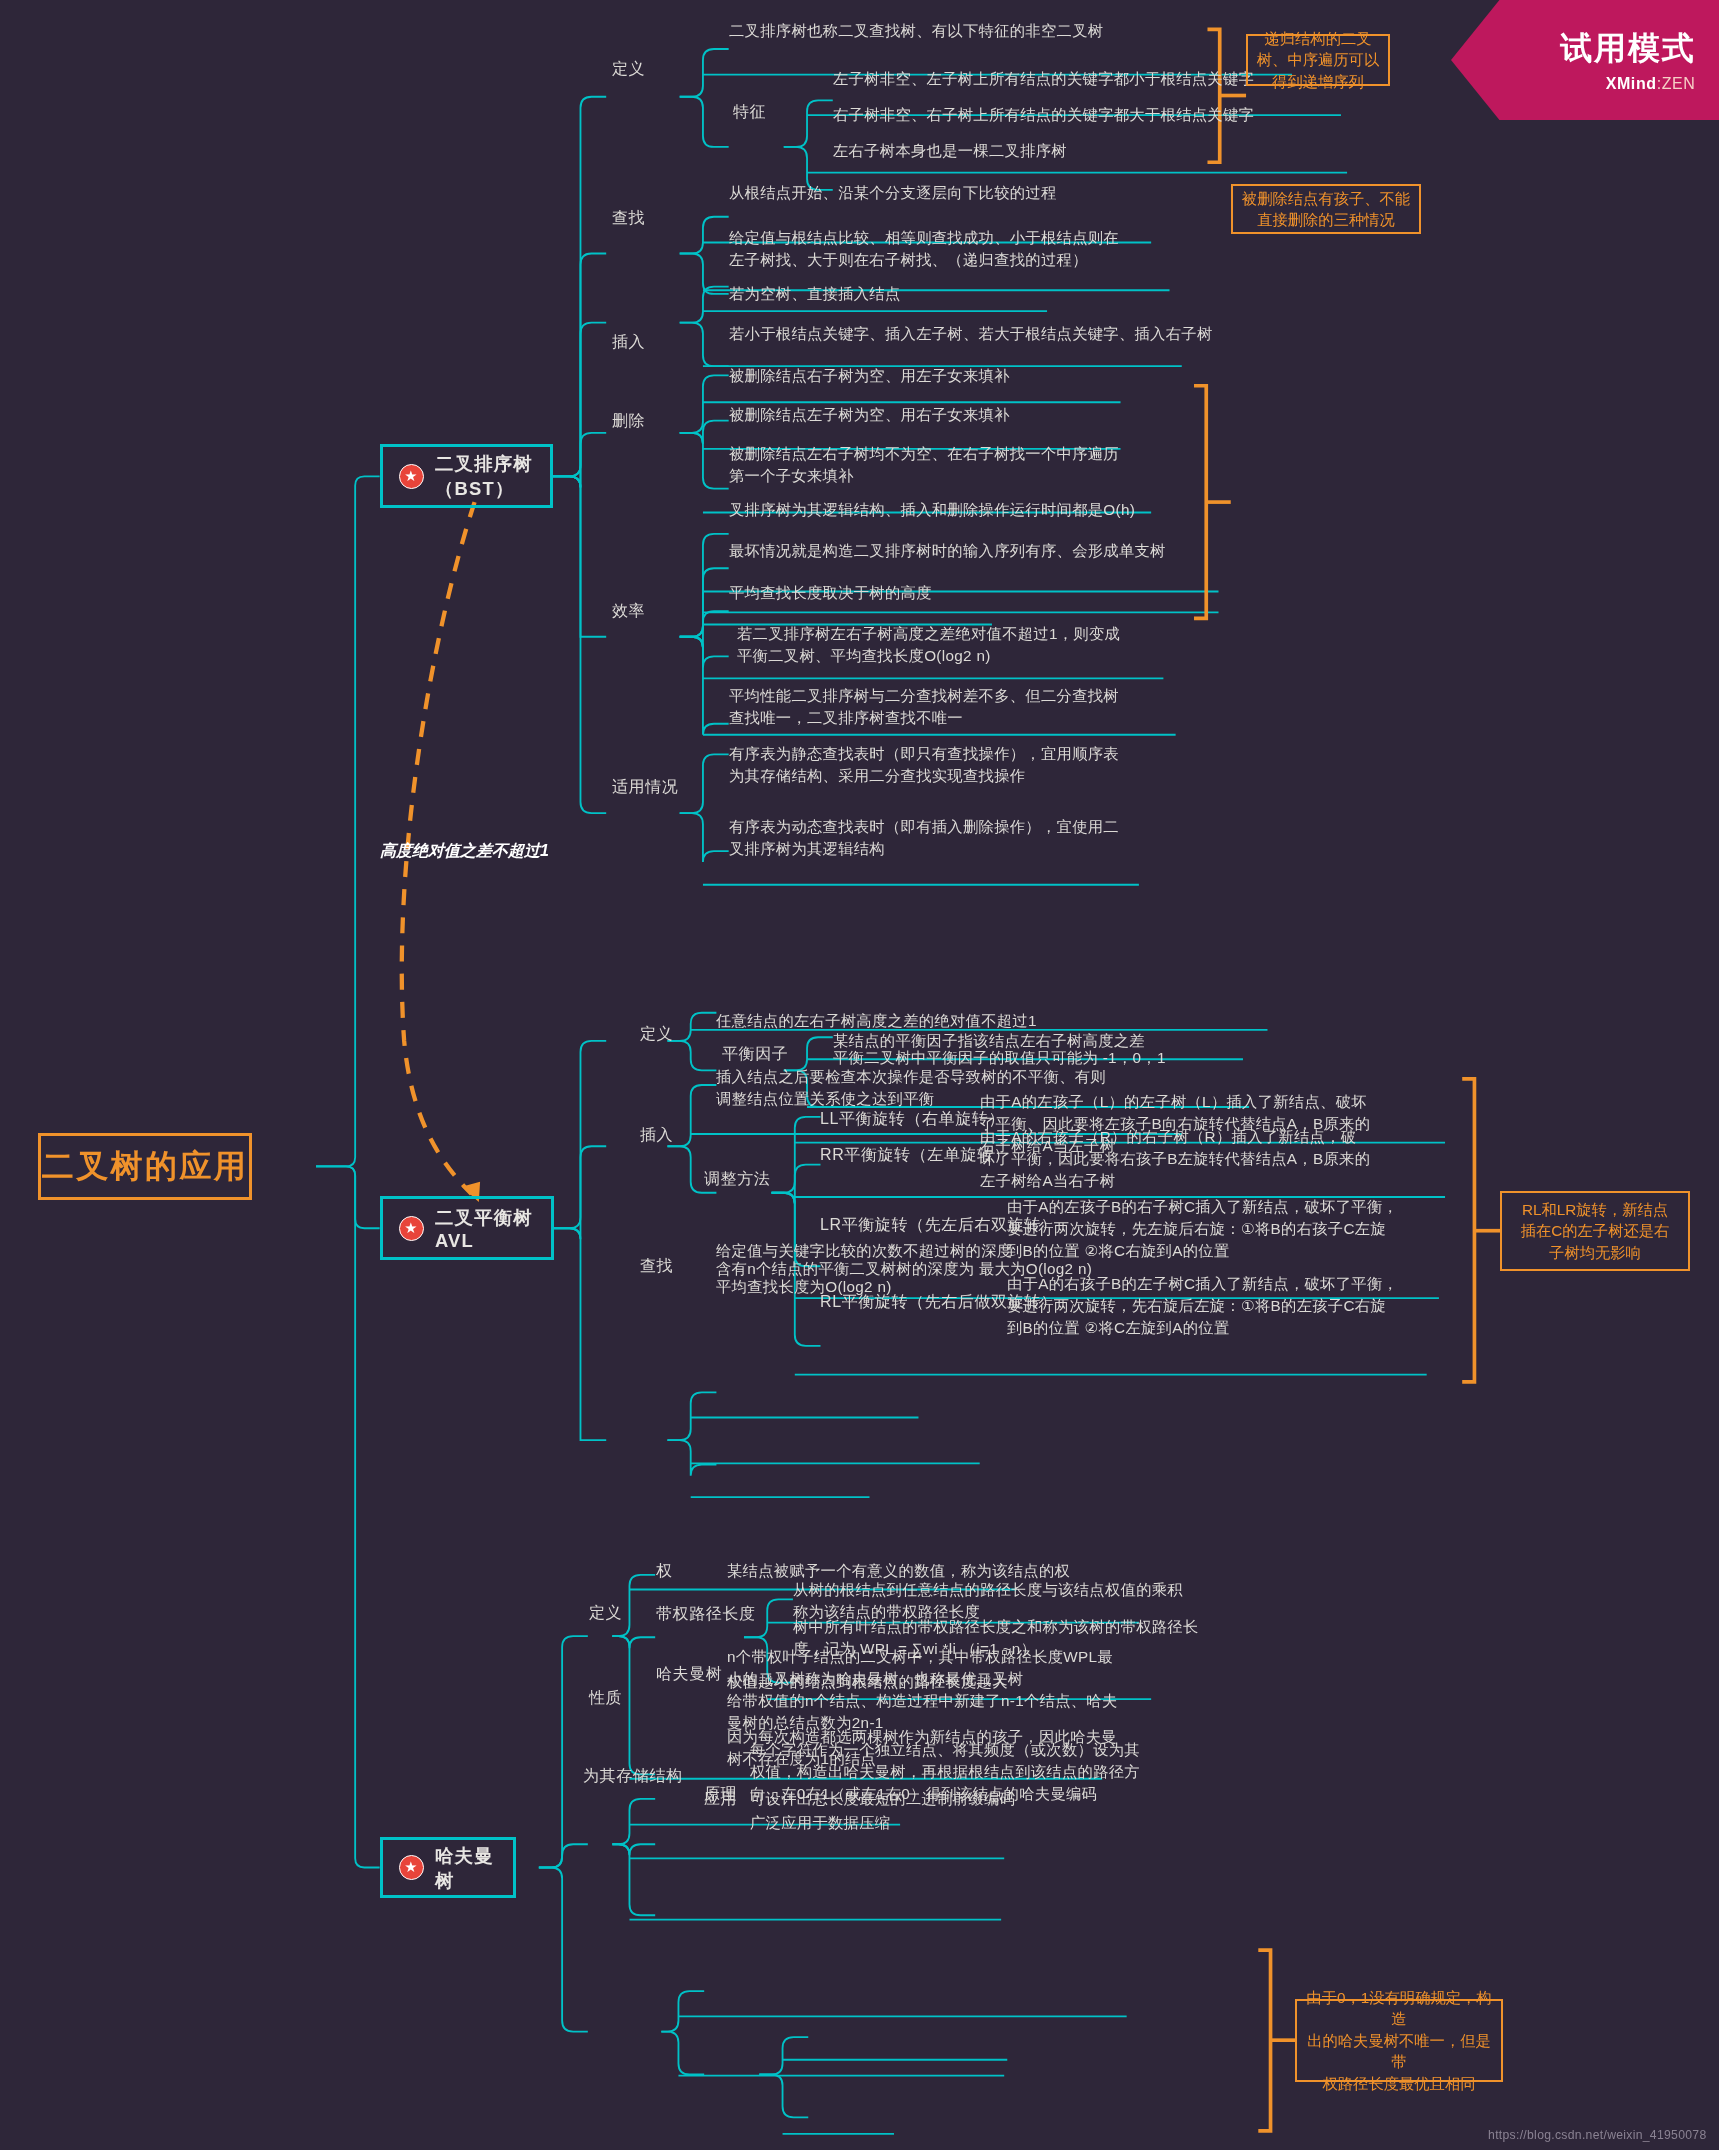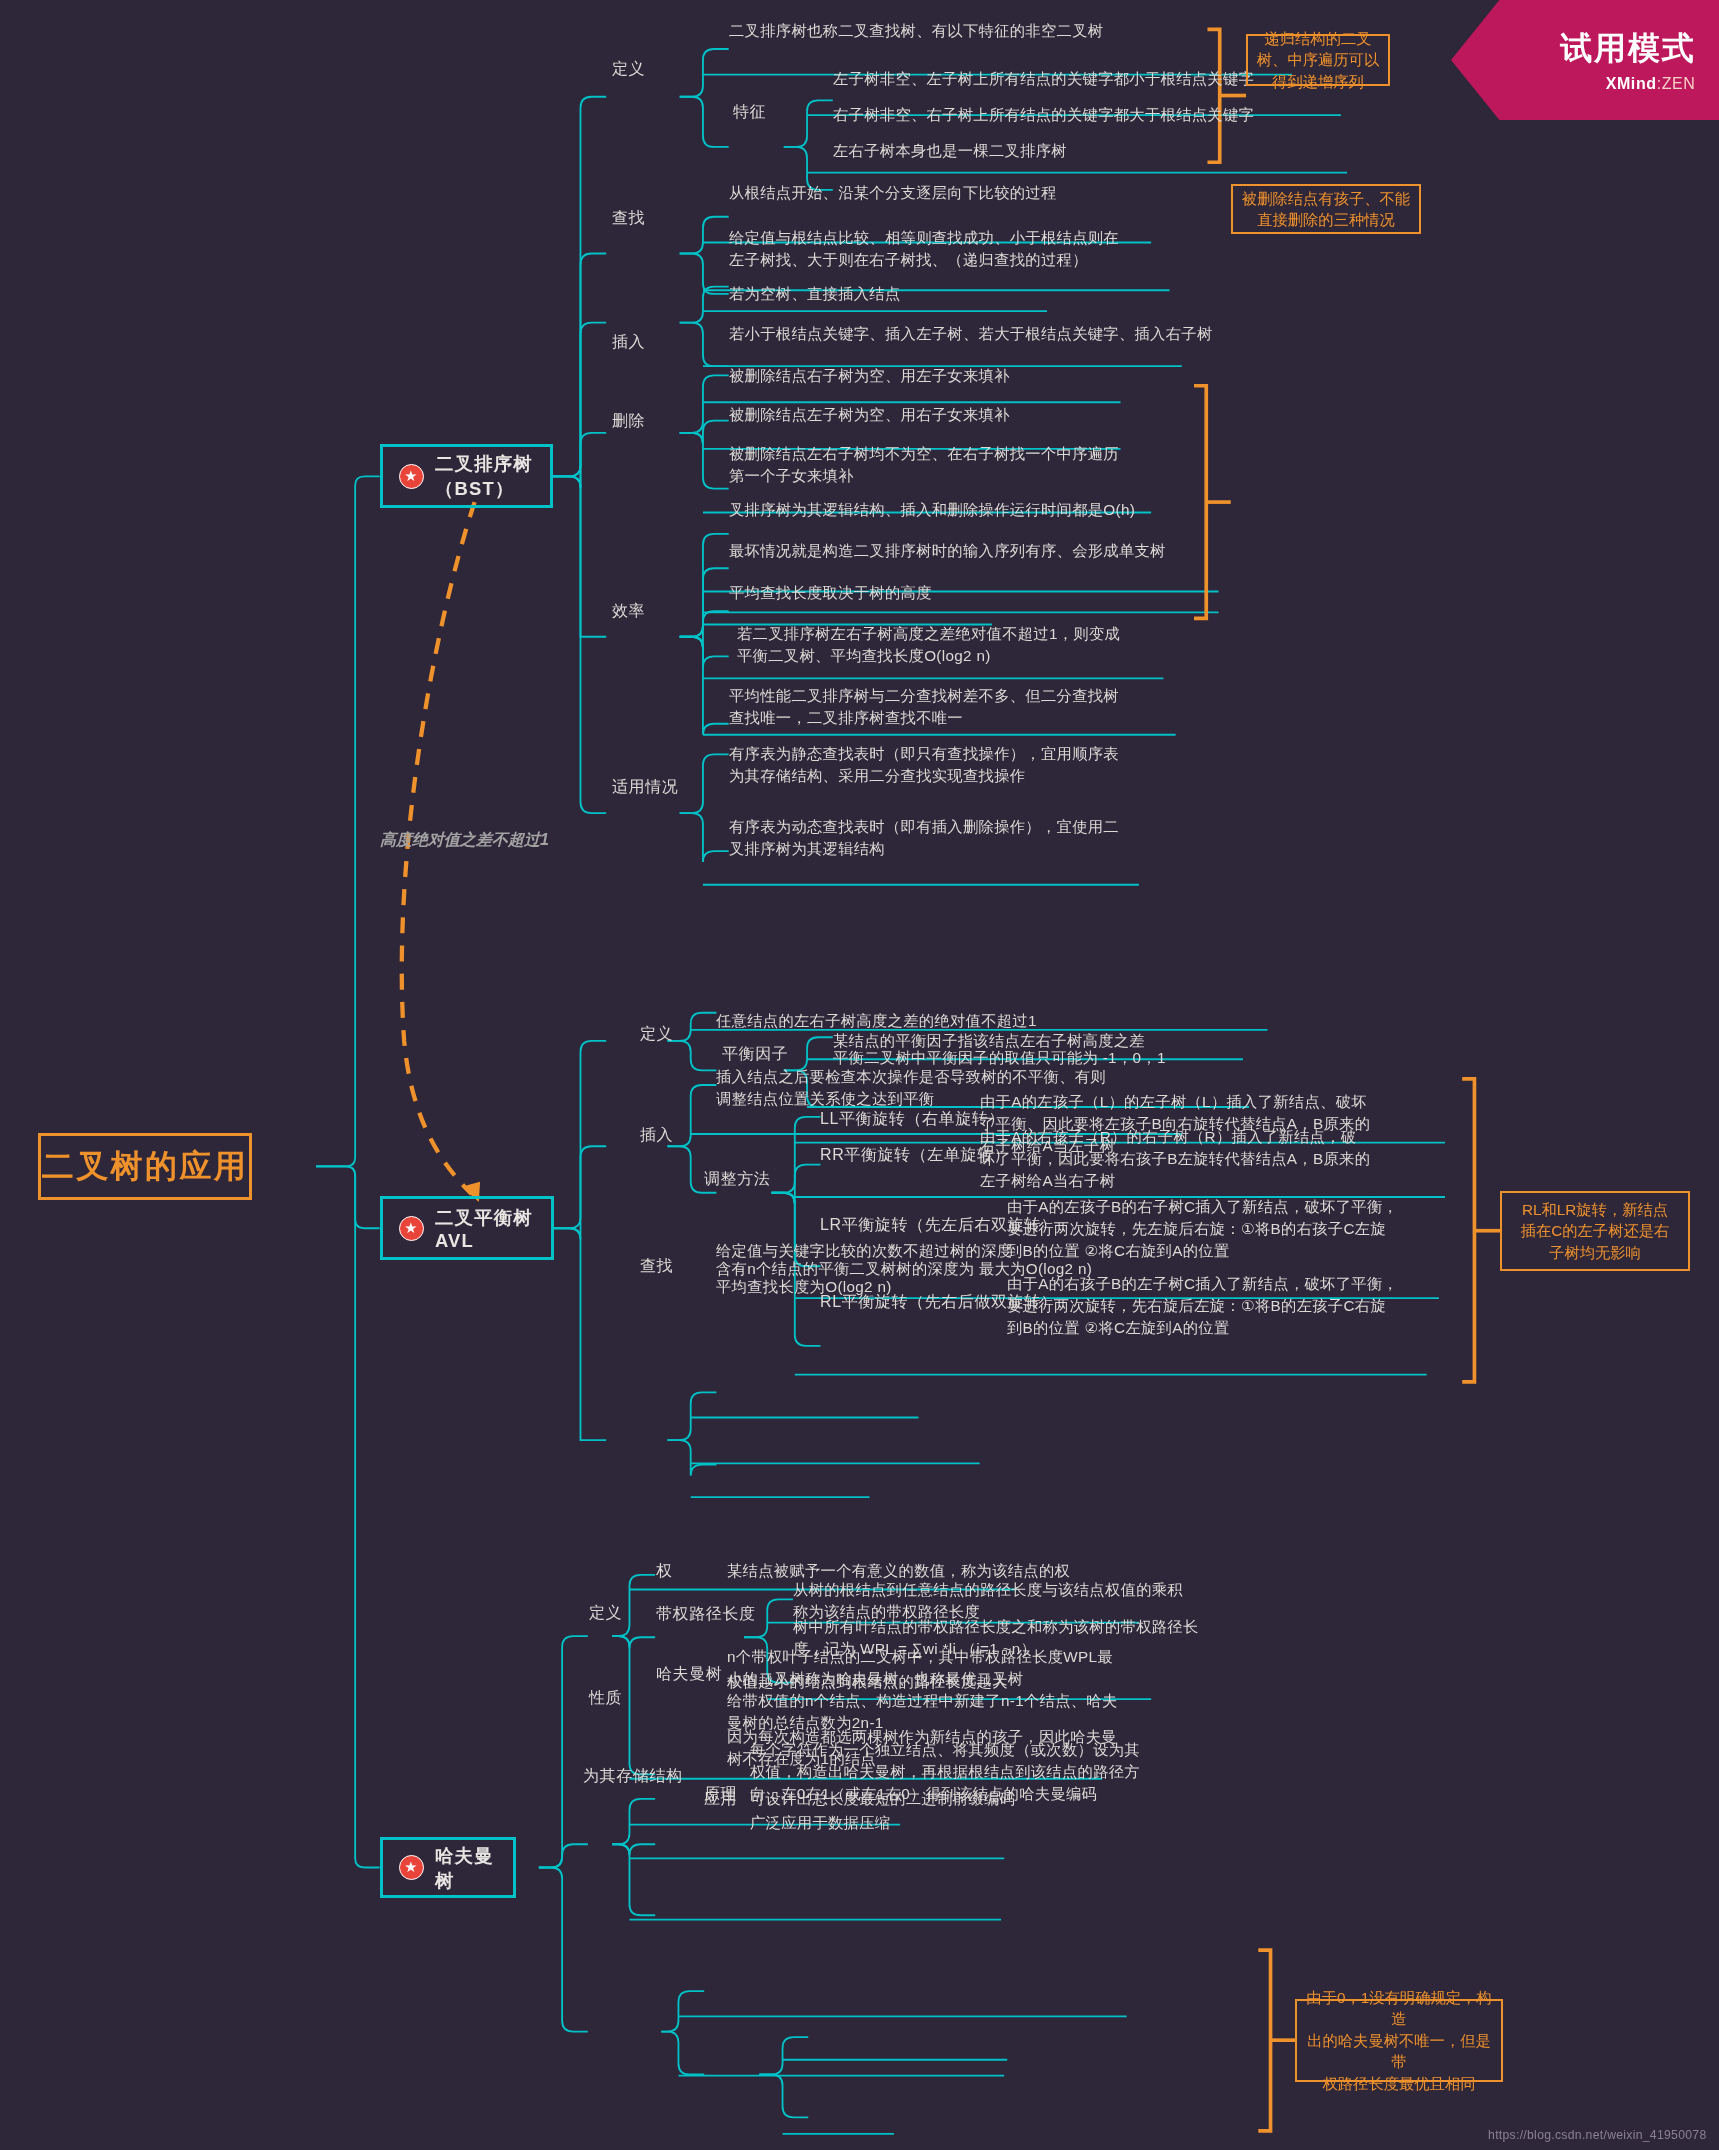--- a/index.html
+++ b/index.html
@@ -63,25 +63,26 @@
     color:#f0922b;
     font-size:15.3px;line-height:1.4;
     display:flex;align-items:center;justify-content:center;
     text-align:center;white-space:pre-line;
     padding:6.1px 7.3px;
   }
 
   
   .rel-label{
     position:absolute;
-    color:#a3a3a3;
+    color:#ffffff;
     font-size:16px;
     font-style:italic;
     font-weight:bold;
     white-space:nowrap;
+    margin-top:11px;
   }
 
   
   .trial-badge{
     position:absolute;right:0;top:0;
     width:269px;height:120px;
     background:#be185d;
     clip-path:polygon(18% 0%, 100% 0%, 100% 100%, 18% 100%, 0% 50%);
     display:flex;flex-direction:column;
     align-items:flex-end;justify-content:center;

